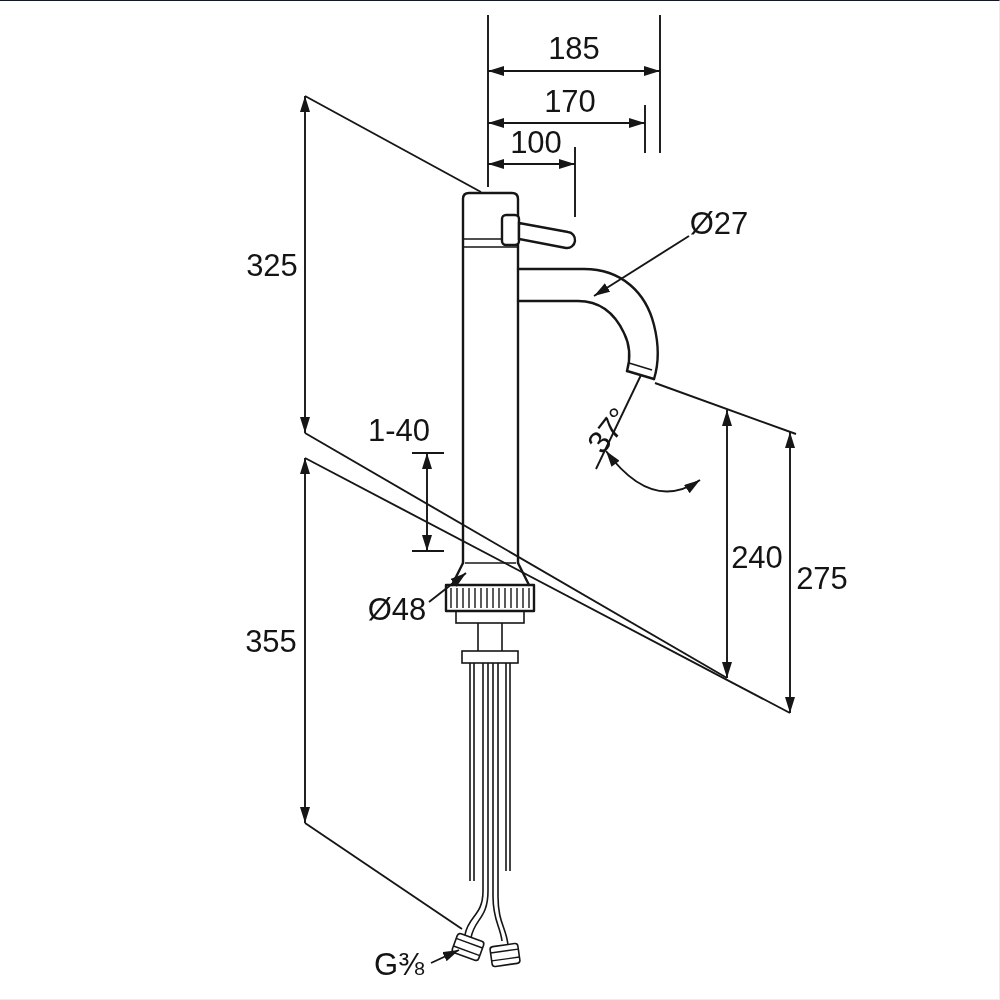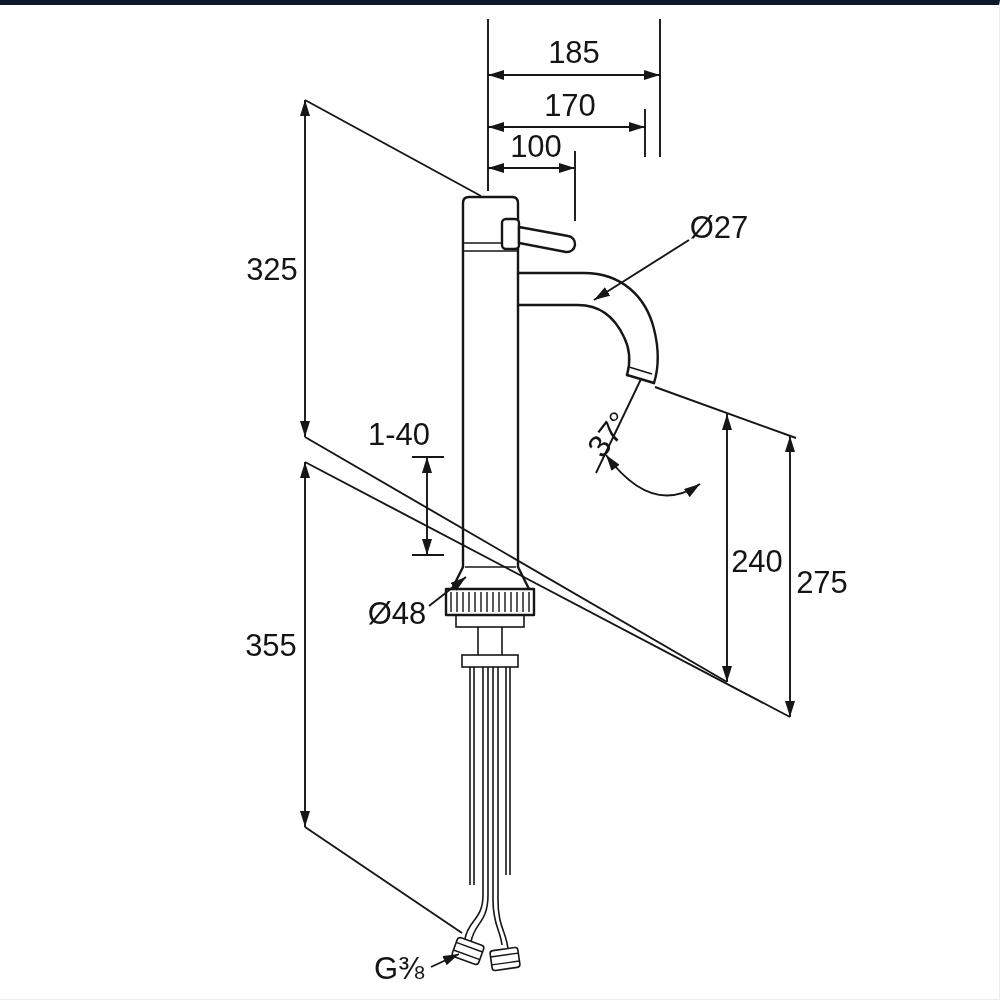--- a/index.html
+++ b/index.html
@@ -1,20 +1,20 @@
 <!DOCTYPE html>
 <html><head>
 <meta charset="utf-8">
 <style>
   html,body{margin:0;padding:0;background:#ffffff;}
   .canvas{
     position:relative;
     width:1000px;height:1000px;
     background:#ffffff;
-    border-top:5px solid #0f172a;
+    border-top:1px solid #0f172a;
     border-right:1px solid #ececec;
     border-bottom:1px solid #ececec;
     box-sizing:border-box;
     overflow:hidden;
   }
   svg{display:block;}
   .part{stroke:#161616;stroke-width:2.4;fill:none;stroke-linecap:round;stroke-linejoin:round;}
   .part-thin{stroke:#161616;stroke-width:1.6;fill:none;}
   .hatch{stroke:#161616;stroke-width:1.4;fill:none;}
   .dim{stroke:#161616;stroke-width:1.9;fill:none;}

